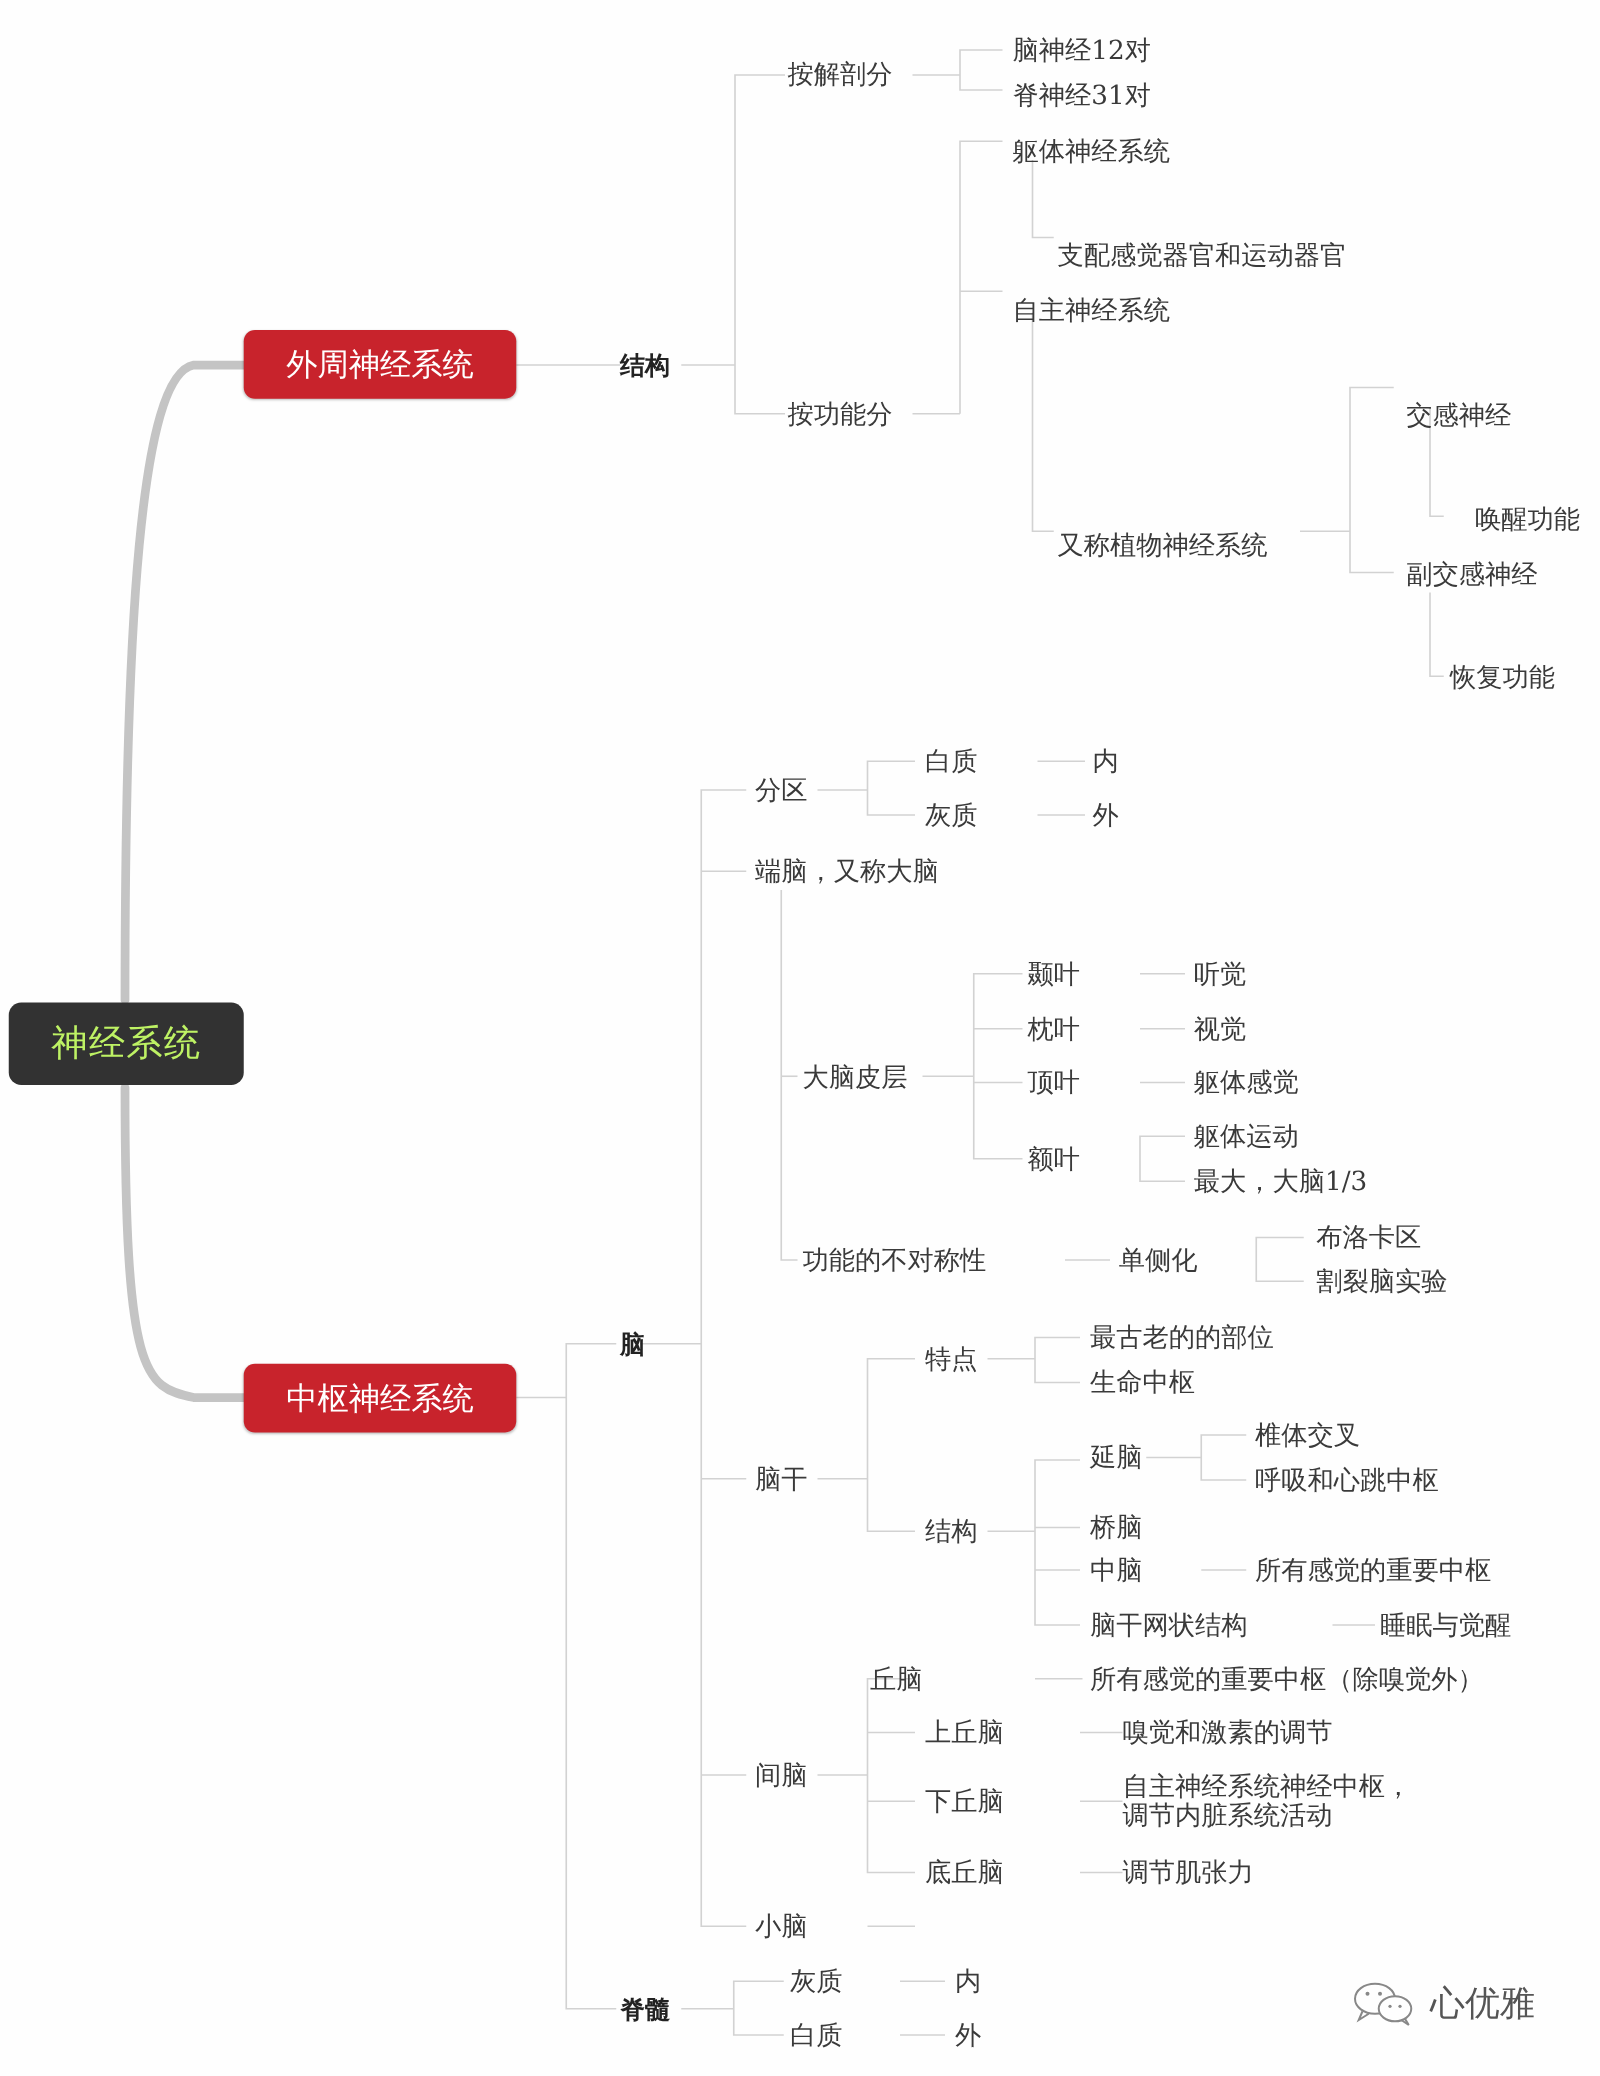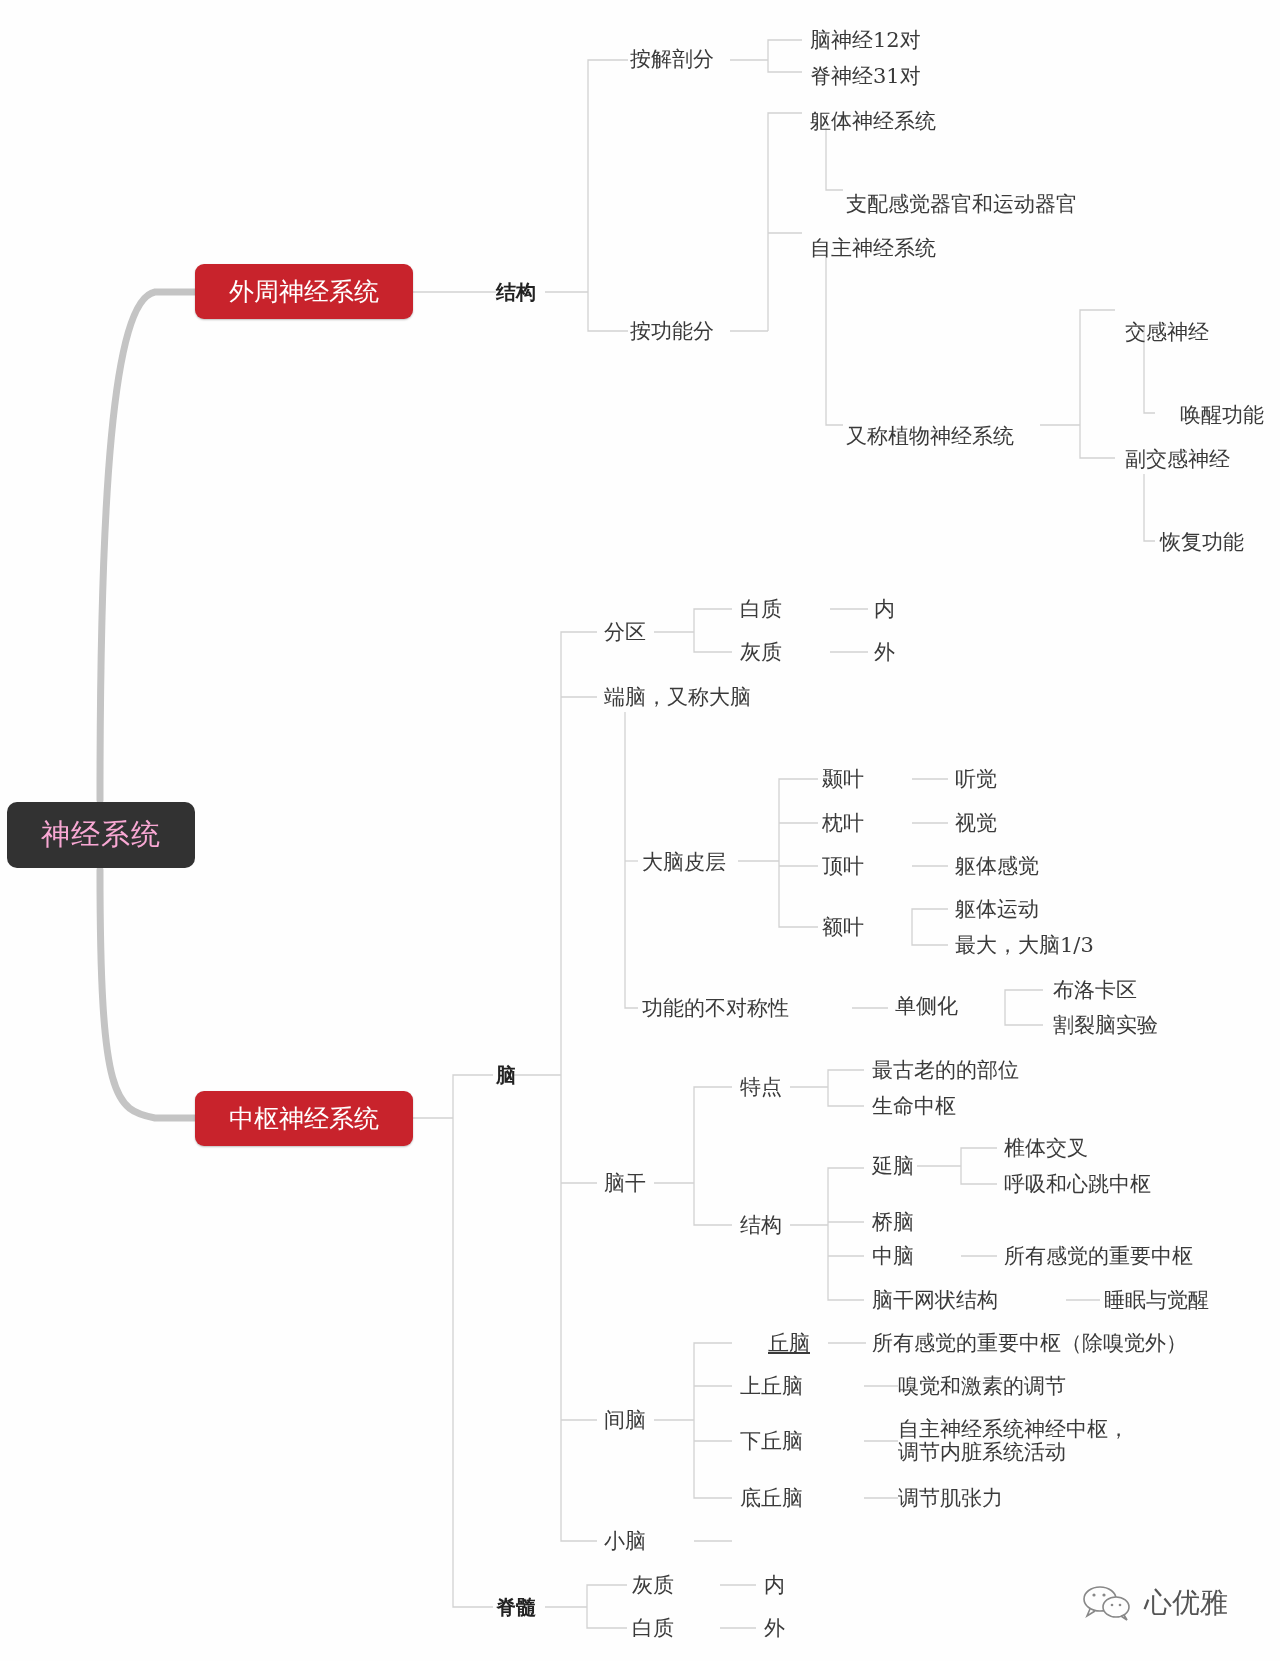--- a/index.html
+++ b/index.html
@@ -4,21 +4,21 @@
 <style>
   html, body { margin:0; padding:0; background:#fefefe; }
   body { width:1280px; height:1661px; position:relative; overflow:hidden;
          font-family:"DejaVu Serif","Liberation Serif",serif; color:#333; }
   .canvas { position:absolute; left:0; top:0; width:1280px; height:1661px; }
   svg.lines { position:absolute; left:0; top:0; }
   .node { position:absolute; font-size:21px; line-height:24px; white-space:nowrap; color:#3a3a3a; }
   .node.bold { color:#222; font-family:"DejaVu Sans","Liberation Sans",sans-serif; font-weight:bold; font-size:20px; }
   .node.multi { white-space:pre; line-height:23px; }
   .root { position:absolute; left:7px; top:802px; width:188px; height:66px; background:#323232;
-          border-radius:10px; color:#f9a8d4; font-family:"DejaVu Sans","Liberation Sans",sans-serif;
+          border-radius:10px; color:#bef264; font-family:"DejaVu Sans","Liberation Sans",sans-serif;
           font-size:29px; display:flex; align-items:center; justify-content:center; letter-spacing:1px; }
   .main { position:absolute; width:218px; height:55px; background:#c8232c; border-radius:9px;
           color:#fff; font-family:"DejaVu Sans","Liberation Sans",sans-serif; font-size:25px;
           display:flex; align-items:center; justify-content:center; box-shadow:0 1px 2px rgba(0,0,0,0.25); }
   .watermark { position:absolute; left:1080px; top:1583px; display:flex; align-items:center; gap:8px;
                color:#555; font-family:"DejaVu Sans","Liberation Sans",sans-serif; font-size:28px; }
 </style>
 </head>
 <body>
 
@@ -146,40 +146,40 @@
   <div class="node" style="left:955px; top:767px;">听觉</div>
   <div class="node" style="left:822px; top:811px;">枕叶</div>
   <div class="node" style="left:955px; top:811px;">视觉</div>
   <div class="node" style="left:822px; top:854px;">顶叶</div>
   <div class="node" style="left:955px; top:854px;">躯体感觉</div>
   <div class="node" style="left:822px; top:915px;">额叶</div>
   <div class="node" style="left:955px; top:897px;">躯体运动</div>
   <div class="node" style="left:955px; top:933px;">最大，大脑1/3</div>
 
   <div class="node" style="left:642px; top:996px;">功能的不对称性</div>
-  <div class="node" style="left:895px; top:996px;font-family:Liberation Mono, monospace;">单侧化</div>
+  <div class="node" style="left:895px; top:996px;">单侧化</div>
   <div class="node" style="left:1053px; top:978px;">布洛卡区</div>
   <div class="node" style="left:1053px; top:1013px;">割裂脑实验</div>
 
   <div class="node" style="left:604px; top:1171px;">脑干</div>
   <div class="node" style="left:740px; top:1075px;">特点</div>
   <div class="node" style="left:872px; top:1058px;">最古老的的部位</div>
   <div class="node" style="left:872px; top:1094px;">生命中枢</div>
   <div class="node" style="left:740px; top:1213px;">结构</div>
   <div class="node" style="left:872px; top:1154px;">延脑</div>
   <div class="node" style="left:1004px; top:1136px;">椎体交叉</div>
   <div class="node" style="left:1004px; top:1172px;">呼吸和心跳中枢</div>
   <div class="node" style="left:872px; top:1210px;">桥脑</div>
   <div class="node" style="left:872px; top:1244px;">中脑</div>
   <div class="node" style="left:1004px; top:1244px;">所有感觉的重要中枢</div>
   <div class="node" style="left:872px; top:1288px;">脑干网状结构</div>
   <div class="node" style="left:1104px; top:1288px;">睡眠与觉醒</div>
 
   <div class="node" style="left:604px; top:1408px;">间脑</div>
-  <div class="node" style="left:768px; top:1331px;text-decoration:underline;">丘脑</div>
+  <div class="node" style="left:696px; top:1331px;">丘脑</div>
   <div class="node" style="left:872px; top:1331px;">所有感觉的重要中枢（除嗅觉外）</div>
   <div class="node" style="left:740px; top:1374px;">上丘脑</div>
   <div class="node" style="left:898px; top:1374px;">嗅觉和激素的调节</div>
   <div class="node" style="left:740px; top:1429px;">下丘脑</div>
   <div class="node multi" style="left:898px; top:1418px;">自主神经系统神经中枢，
 调节内脏系统活动</div>
   <div class="node" style="left:740px; top:1486px;">底丘脑</div>
   <div class="node" style="left:898px; top:1486px;">调节肌张力</div>
 
   <div class="node" style="left:604px; top:1529px;">小脑</div>

